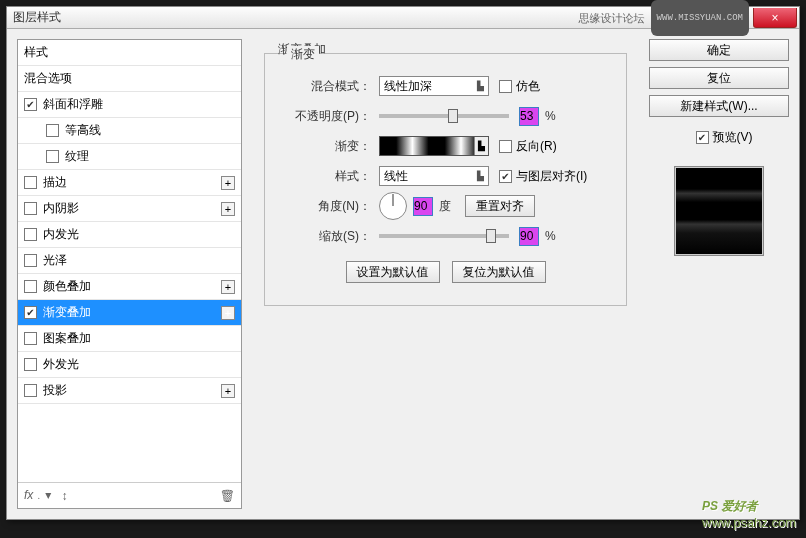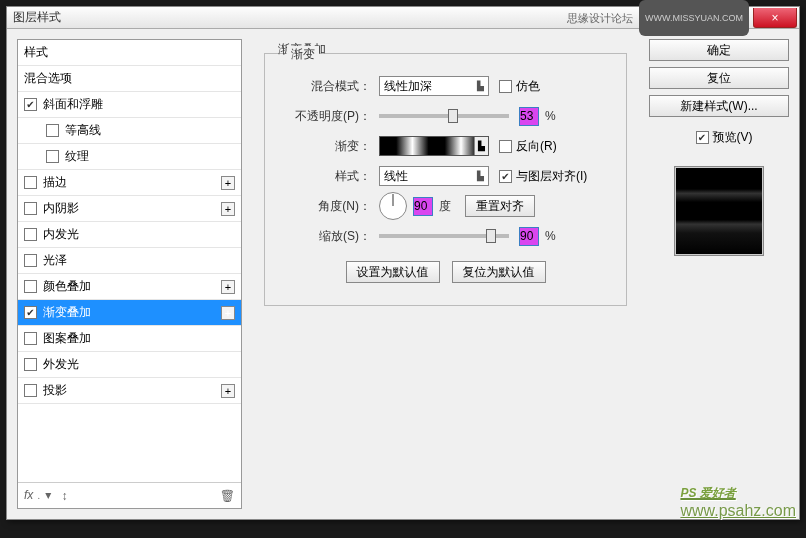--- a/index.html
+++ b/index.html
@@ -2,21 +2,21 @@
 <html><head>
 <meta charset="utf-8">
 <style>
 * { box-sizing: border-box; margin: 0; padding: 0; font-family: "Microsoft YaHei", SimSun, Arial, sans-serif; font-size: 12px; }
 body { background: #1a1a1a; width: 806px; height: 538px; position: relative; }
 .dialog { position: absolute; left: 6px; top: 6px; width: 794px; height: 514px; background: #f0f0f0; border: 1px solid #888; box-shadow: 2px 2px 6px rgba(0,0,0,0.5); }
 .titlebar { height: 22px; background: linear-gradient(#fdfdfd,#e5e5e5); border-bottom: 1px solid #aaa; display: flex; align-items: center; padding: 0 6px; position: relative; }
 .titlebar .title { color: #333; }
 .titlebar .right { position: absolute; right: 0; top: 0; display: flex; align-items: center; height: 22px; }
 .titlebar .forum { color: #666; margin-right: 6px; font-size: 11px; }
-.titlebar .urlbox { background: #555; color: #ccc; font-size: 9px; padding: 13px 6px; border-radius: 6px; margin-right: 4px; }
+.titlebar .urlbox { background: #555; color: #ccc; font-size: 9px; padding: 13px 6px; border-radius: 6px; margin-right: 4px; font-family: Liberation Mono, monospace; }
 .close-btn { width: 44px; height: 20px; background: linear-gradient(#e67,#c12); color: #fff; display: flex; align-items: center; justify-content: center; border: 1px solid #922; border-top: none; border-radius: 0 0 3px 3px; margin-right: 2px; cursor: pointer; }
 .body { display: flex; height: calc(100% - 22px); padding: 10px; gap: 22px; }
 .left-panel { width: 225px; height: 100%; border: 1px solid #999; background: #fff; display: flex; flex-direction: column; }
 .styles-list { flex: 1; overflow: auto; }
 .row { height: 26px; display: flex; align-items: center; padding: 0 6px; border-bottom: 1px solid #e5e5e5; cursor: default; }
 .row.header { font-weight: normal; }
 .row.sub { padding-left: 28px; }
 .row.selected { background: #1e90ff; color: #fff; }
 .row .cb { width: 13px; height: 13px; border: 1px solid #777; background: #fff; margin-right: 6px; display: flex; align-items: center; justify-content: center; font-size: 10px; color: #333; }
 .row .cb.checked::after { content: "✔"; }
@@ -43,22 +43,22 @@
 .gradient-swatch { width: 110px; height: 20px; border: 1px solid #555; background: linear-gradient(90deg,#000 0%,#000 15%,#fff 30%,#000 45%,#000 60%,#fff 75%,#000 90%,#000 100%); cursor: pointer; display:flex; align-items:center; justify-content:flex-end; }
 .gradient-swatch .dd { width:14px; height:100%; background:#eee; border-left:1px solid #888; display:flex; align-items:center; justify-content:center; font-size:9px; }
 .angle-dial { width: 28px; height: 28px; border: 1px solid #888; border-radius: 50%; background: #fff; position: relative; margin-right: 6px; }
 .angle-dial .needle { position: absolute; left: 50%; top: 50%; width: 1px; height: 12px; background: #333; transform-origin: bottom; transform: translate(-50%,-100%) rotate(0deg); }
 .btn { height: 22px; padding: 0 10px; border: 1px solid #888; background: linear-gradient(#fdfdfd,#e5e5e5); cursor: pointer; display: inline-flex; align-items: center; justify-content: center; }
 .btns-row { display: flex; gap: 12px; justify-content: center; margin-top: 10px; }
 .right-panel { width: 140px; display: flex; flex-direction: column; gap: 6px; }
 .right-panel .btn { width: 100%; }
 .preview-cb { display: flex; align-items: center; justify-content: center; margin-top: 6px; }
 .preview-box { width: 90px; height: 90px; border: 1px solid #888; margin: 14px auto 0; background: linear-gradient(#000 0%,#000 25%,#333 30%,#000 40%,#000 60%,#333 65%,#111 75%,#000 100%); box-shadow: inset 0 0 0 1px #ccc; }
-.watermark { position: absolute; right: 10px; bottom: 18px; color: #6a8f3a; font-size: 20px; font-style: italic; font-weight: bold; text-shadow: 1px 1px 0 #fff; text-decoration: underline; }
-.watermark small { font-size: 16px; display: block; color: #789a4a; font-style: normal; font-weight: normal; }
+.watermark { position: absolute; right: 10px; bottom: 8px; color: #6a8f3a; font-size: 20px; font-style: italic; font-weight: bold; text-shadow: 1px 1px 0 #fff; }
+.watermark small { font-size: 13px; display: block; color: #789a4a; font-style: normal; font-weight: normal; }
 .watermark .ps { color:#7aa03e; }
 </style>
 </head>
 <body>
 
 <div class="dialog">
   <div class="titlebar">
     <span class="title">图层样式</span>
     <div class="right">
       <span class="forum">思缘设计论坛</span>

